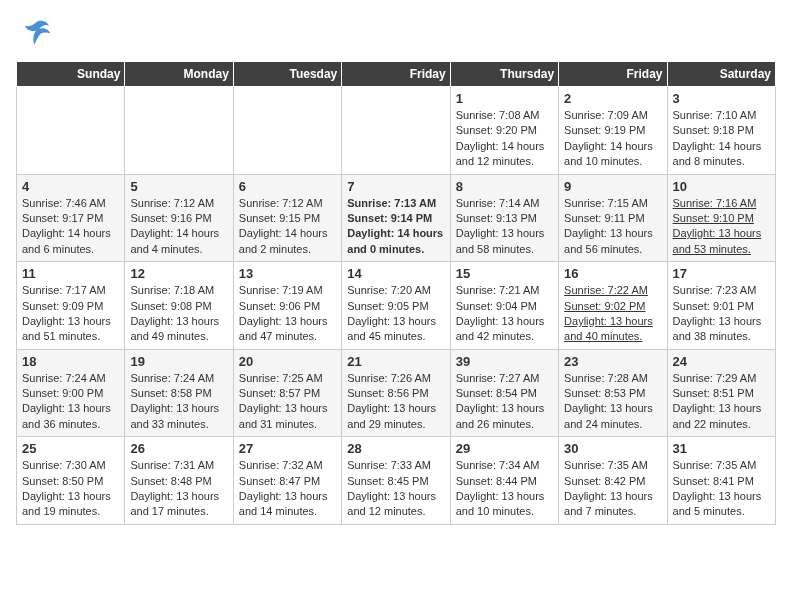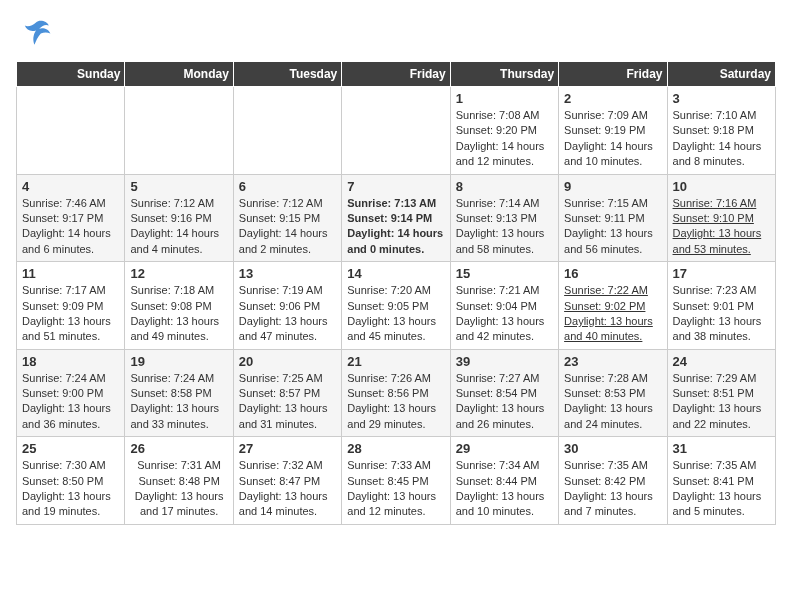--- a/index.html
+++ b/index.html
@@ -301,21 +301,21 @@
       <tr>
         <td>
           <span class="day-num">25</span>
           <div class="day-detail" style="white-space: pre-line;">Sunrise: 7:30 AM
 Sunset: 8:50 PM
 Daylight: 13 hours
 and 19 minutes.</div>
         </td>
         <td>
           <span class="day-num">26</span>
-          <div class="day-detail" style="white-space: pre-line; text-align: center;">Sunrise: 7:31 AM
+          <div class="day-detail" style="white-space: pre-line;">Sunrise: 7:31 AM
 Sunset: 8:48 PM
 Daylight: 13 hours
 and 17 minutes.</div>
         </td>
         <td>
           <span class="day-num">27</span>
           <div class="day-detail" style="white-space: pre-line;">Sunrise: 7:32 AM
 Sunset: 8:47 PM
 Daylight: 13 hours
 and 14 minutes.</div>

